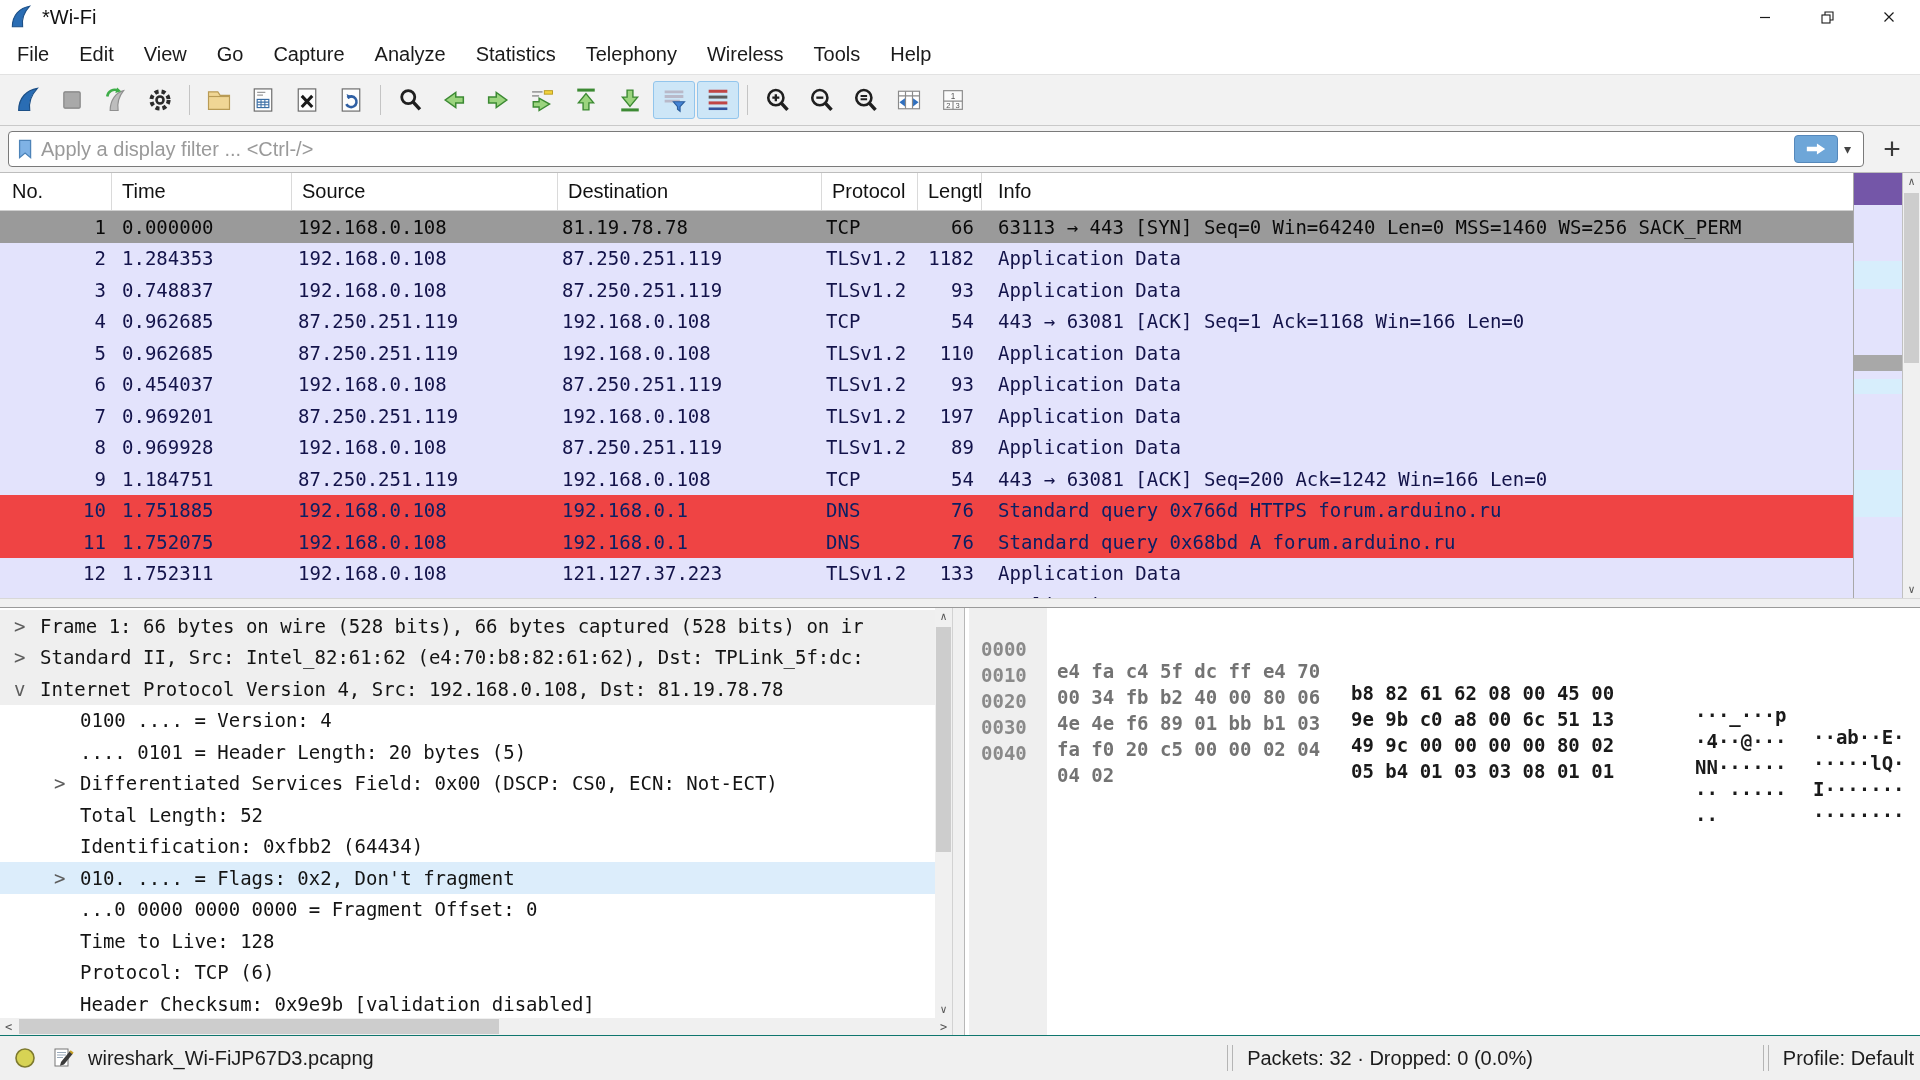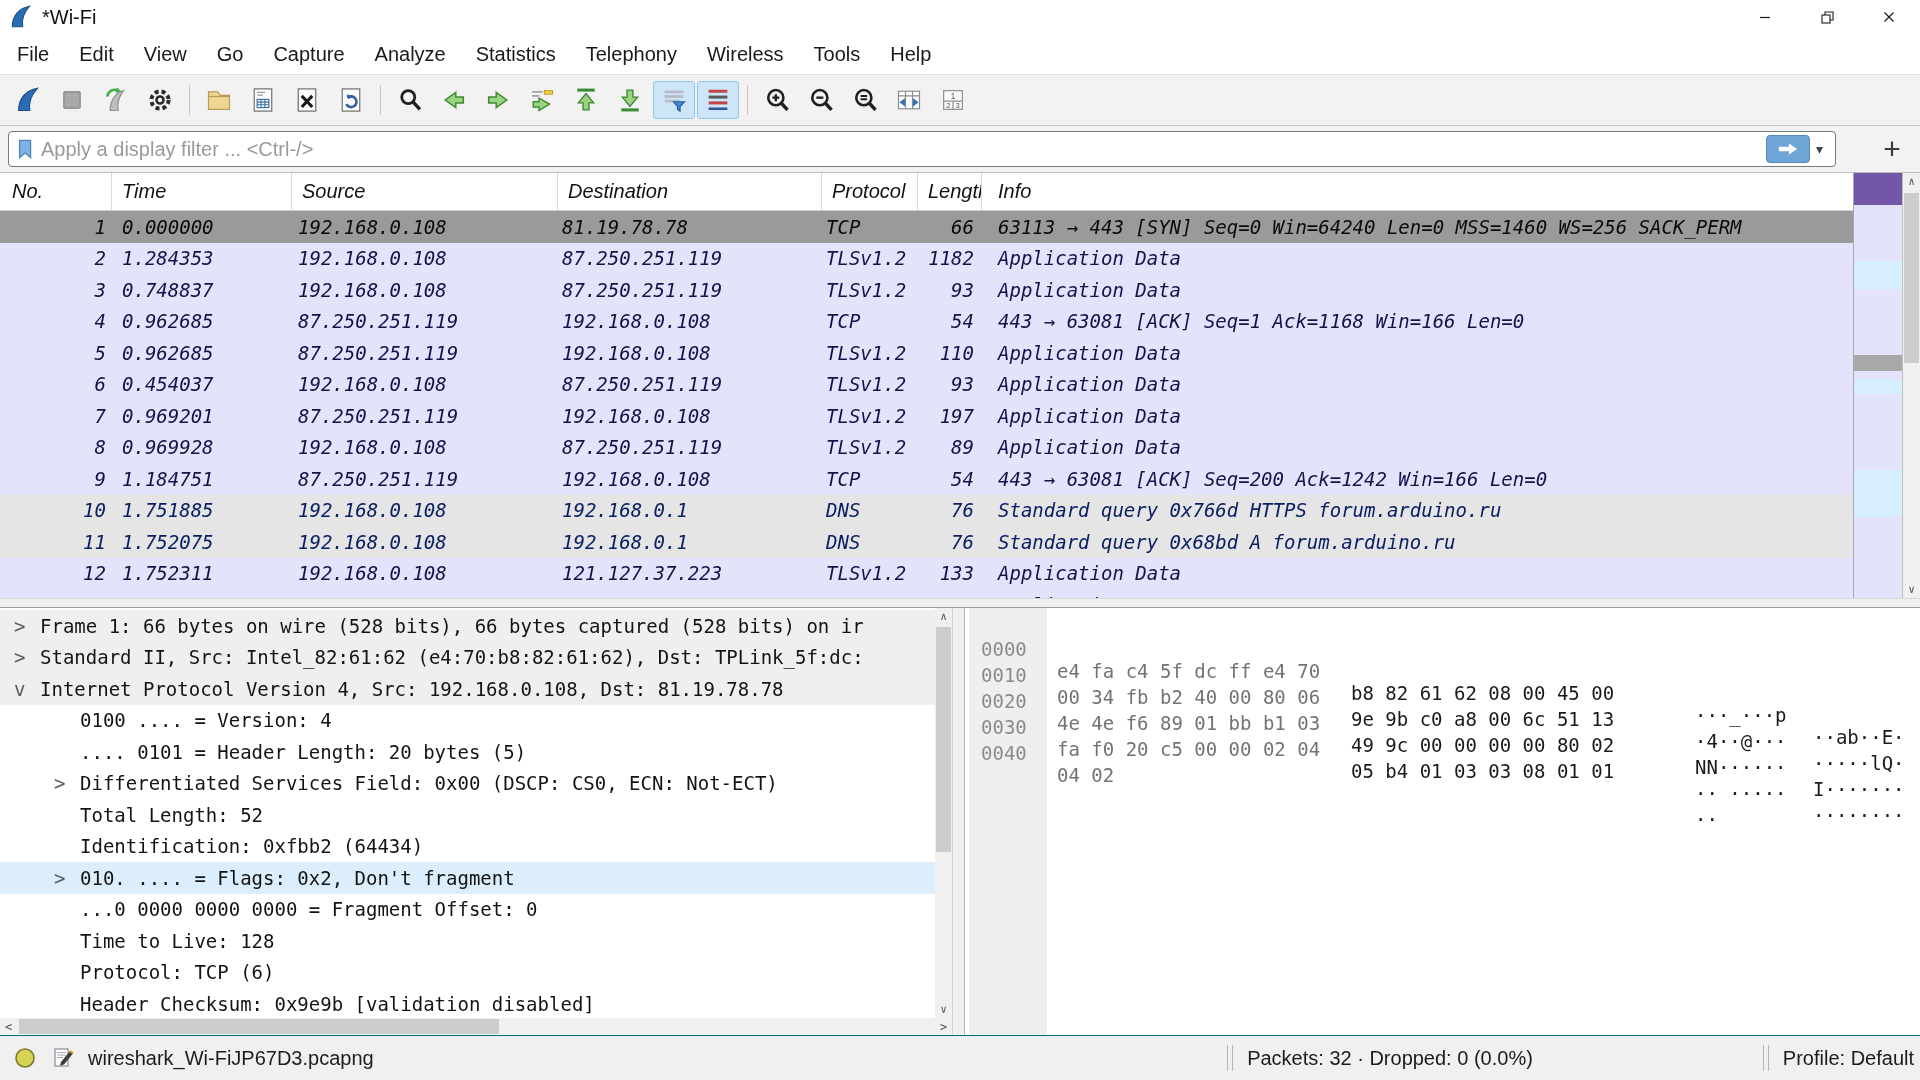--- a/index.html
+++ b/index.html
@@ -21,56 +21,56 @@
 
   
   .toolbar { height:52px; background:#f2f2f2; border-top:1px solid #e2e2e2; border-bottom:1px solid #c9c9c9;
     display:flex; align-items:center; padding-left:6px; flex:0 0 auto; }
   .tb-btn { width:42px; height:38px; display:flex; align-items:center; justify-content:center; border:1px solid transparent; border-radius:3px; margin:0 1px; }
   .tb-btn svg { width:28px; height:28px; }
   .tb-btn.active { background:#cde6f7; border-color:#92c5ec; }
   .tb-sep { width:1px; height:30px; background:#c4c4c4; margin:0 7px; }
 
   
-  .filterbar { height:46px; background:#f2f2f2; display:flex; align-items:center; padding:0 8px; flex:0 0 auto;gap:28px; }
+  .filterbar { height:46px; background:#f2f2f2; display:flex; align-items:center; padding:0 8px; flex:0 0 auto; }
   .filter-box { flex:1 1 auto; height:36px; background:#fff; border:1px solid #7a7a7a; border-radius:4px;
     display:flex; align-items:center; padding:0 4px 0 2px; }
   .filter-bookmark { width:30px; height:30px; display:flex; align-items:center; justify-content:center; }
   .filter-bookmark svg { width:22px; height:24px; }
   .filter-input { flex:1 1 auto; border:none; outline:none; font-size:20px; color:#222; background:transparent; height:30px; }
   .filter-input::placeholder { color:#9a9a9a; }
   .filter-apply { width:44px; height:28px; background:#6ea6d8; border:1px solid #5588bb; border-radius:4px;
     display:flex; align-items:center; justify-content:center; margin-right:4px; }
   .filter-apply svg { width:22px; height:14px; }
   .filter-chevron { font-size:14px; color:#444; padding:0 8px 0 2px; }
   .filter-add { width:40px; height:36px; display:flex; align-items:center; justify-content:center;
     font-size:30px; color:#3a3a3a; margin-left:8px; }
 
   
   .packet-list { height:426px; position:relative; background:#fff; overflow:hidden; flex:0 0 auto;
-    border-top:1px solid #bdbdbd;font-style:italic; }
+    border-top:1px solid #bdbdbd; }
   .pl-grid { display:grid; grid-template-columns:112px 180px 266px 264px 96px 64px 1fr; }
   .pl-header { height:38px; background:#fff; border-bottom:1px solid #cfcfcf; position:absolute; top:0; left:0; right:67px; }
   .pl-header .hcell { font-size:20px; color:#111; display:flex; align-items:center; padding-left:10px;
     border-right:1px solid #dadada; overflow:hidden; white-space:nowrap; }
   .pl-header .hcell.first { padding-left:12px; }
   .pl-header .hcell.info { border-right:none; padding-left:16px; }
   .pl-rows { position:absolute; top:38px; left:0; right:67px; height:388px; overflow:hidden; }
   .prow { height:31.5px; font-family:"DejaVu Sans Mono","Liberation Mono",monospace; font-size:19px;
     align-items:center; white-space:nowrap; }
   .prow > span { overflow:hidden; display:flex; align-items:center; height:100%; }
   .prow .no   { justify-content:flex-end; padding-right:6px; }
   .prow .time { padding-left:10px;text-align:right; }
   .prow .src  { padding-left:6px; }
   .prow .dst  { padding-left:4px; }
   .prow .proto{ padding-left:4px; }
   .prow .len  { justify-content:flex-end; padding-right:8px; }
   .prow .info { padding-left:16px; }
   .prow.tcp { background:#e3e3fc; color:#13134a; }
-  .prow.dns { background:#e5e5e5; color:#0b2064; }
+  .prow.dns { background:#ef4444; color:#0b2064; }
   .prow.selected { background:#9a9a9a; color:#0a0a0a; }
 
   .pl-minimap { position:absolute; top:0; right:17px; width:50px; height:426px;
     border-left:1px solid #a8a8a8; border-right:1px solid #c0c0c0; display:flex; flex-direction:column; }
   .pl-minimap .seg { width:100%; }
 
   
   .vscroll { position:absolute; top:0; right:0; width:17px; background:#f0f0f0; }
   .vscroll .arr { height:17px; display:flex; align-items:center; justify-content:center;
     font-size:11px; color:#555; font-family:"DejaVu Sans Mono",monospace; }
@@ -91,21 +91,21 @@
     font-size:19px; color:#141414; white-space:nowrap; }
   .dline.bg-gray { background:#efefef; }
   .dline.bg-blue { background:#dcedfb; }
   .dline .chev { width:26px; color:#5d5d5d; flex:0 0 auto; }
   .dline.d0 { padding-left:14px; }
   .dline.d1 { padding-left:54px; }
   .splitter-v { width:13px; background:#f0f0f0; border-left:1px solid #d2d2d2; border-right:1px solid #b7b7b7; flex:0 0 auto; }
 
   .hex-pane { flex:1 1 auto; position:relative; background:#fff; overflow:hidden; }
   .hex-offset-strip { position:absolute; left:4px; top:0; bottom:0; width:78px; background:#efefef; }
-  .hex-rows { position:absolute; top:8px; left:0; right:0; }
+  .hex-rows { position:absolute; top:8px; left:0; right:0;font-weight:bold; }
   .hxrow { position:relative; height:26px; font-family:"DejaVu Sans Mono","Liberation Mono",monospace; font-size:19px; white-space:pre; }
   .hxrow .off  { position:absolute; left:16px; color:#8a8a8a; }
   .hxrow .h1   { position:absolute; left:92px;  color:#737373; }
   .hxrow .h2   { position:absolute; left:386px; color:#1a1a1a; }
   .hxrow .a1   { position:absolute; left:730px; color:#1a1a1a; }
   .hxrow .a2   { position:absolute; left:848px; color:#1a1a1a; }
 
   
   .statusbar { height:45px; background:#f0f0f0; border-top:1px solid #0f766e; display:flex; align-items:center;
     flex:1 0 auto; font-size:20px; color:#1c1c1c; }

